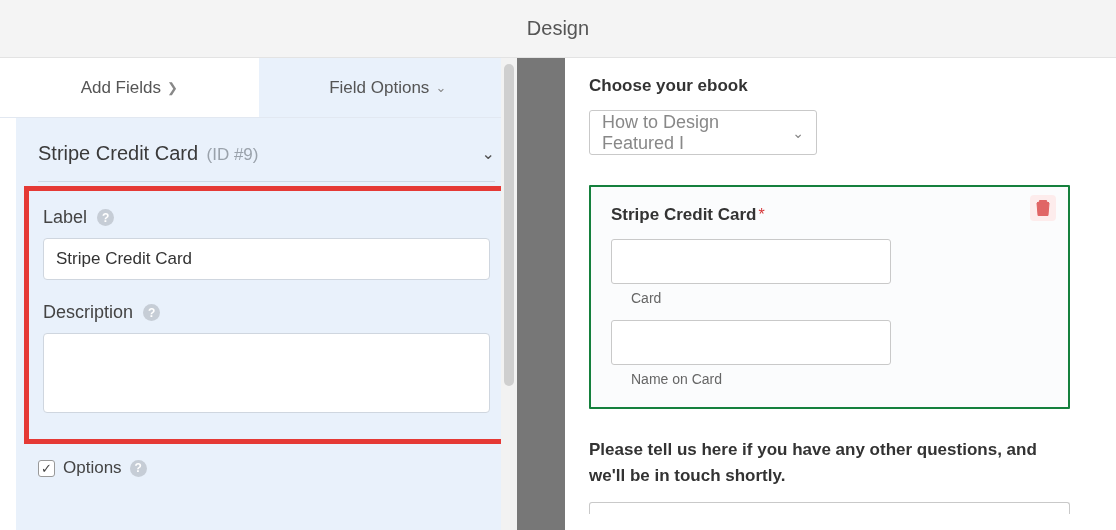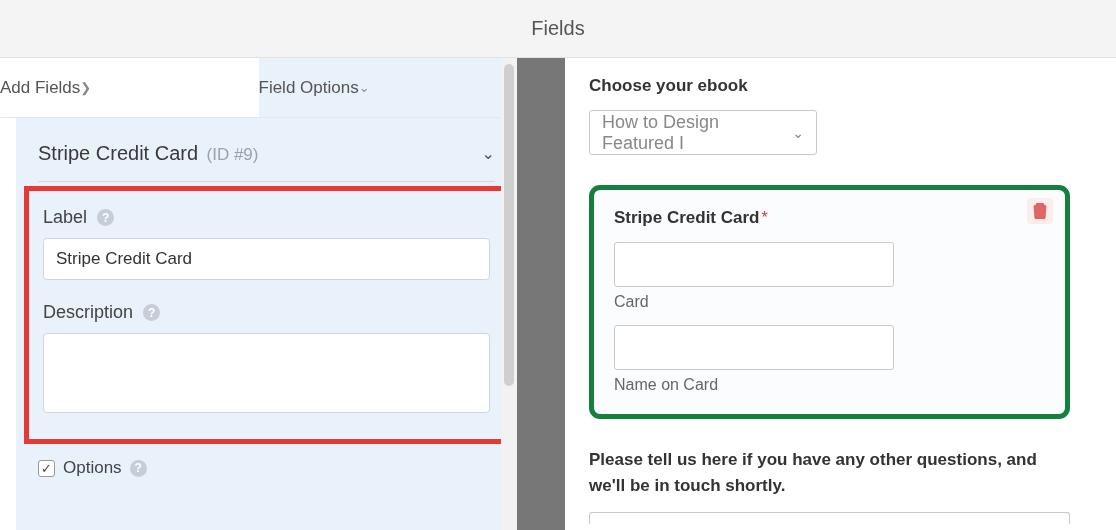--- a/index.html
+++ b/index.html
@@ -49,22 +49,24 @@
   }
   .tabs {
     display: flex;
     height: 60px;
     border-bottom: 1px solid #e2e8f1;
   }
   .tab {
     flex: 1;
     display: flex;
     align-items: center;
+    justify-content: center;
     font-size: 17px;
     color: #555;
+    gap: 6px;
     cursor: pointer;
   }
   .tab.active { background: #e9f1fb; }
   .tab.inactive { background: #fff; }
   .tab .chev { font-size: 13px; color: #888; }
   .panel {
     background: #e9f1fb;
     padding: 0 0 0 0;
     height: calc(100% - 60px);
     width: calc(100% - 16px);
@@ -187,22 +189,22 @@
     display: flex;
     align-items: center;
     padding: 0 12px;
     color: #888;
     font-size: 18px;
     justify-content: space-between;
     margin-bottom: 30px;
   }
   .select-wrap .schev { color: #888; font-size: 14px; }
   .card-box {
-    border: 5px solid #15803d;
-    border-radius: 11px;
+    border: 2px solid #15803d;
+    border-radius: 1px;
     background: #fbfcfd;
     padding: 18px 20px 20px 20px;
     position: relative;
     margin-bottom: 28px;
   }
   .card-box .trash {
     position: absolute;
     top: 8px;
     right: 12px;
     width: 26px;
@@ -222,23 +224,24 @@
   .req-star { color: #d63638; margin-left: 2px; }
   .pinput {
     width: 280px;
     height: 45px;
     border: 1px solid #c9c9c9;
     border-radius: 3px;
     background: #fff;
     margin-top: 14px;
   }
   .sublabel {
-    font-size: 16px;
+    font-size: 14px;
     color: #666;
     margin-top: 6px;
+    margin-left: 20px;
   }
   .question {
     font-size: 17px;
     font-weight: 700;
     color: #333;
     line-height: 1.5;
     margin-bottom: 14px;
   }
   .pinput-wide {
     width: 100%;
@@ -246,21 +249,21 @@
     border: 1px solid #c9c9c9;
     border-top-left-radius: 3px;
     border-top-right-radius: 3px;
     border-bottom: none;
     background: #fff;
   }
 </style>
 </head>
 <body>
 
-<div class="topbar">Fields</div>
+<div class="topbar">Design</div>
 
 <div class="main">
 
   <div class="sidebar-wrap">
     <div class="tabs">
       <div class="tab inactive">
         <span>Add Fields</span>
         <span class="chev">❯</span>
       </div>
       <div class="tab active">

